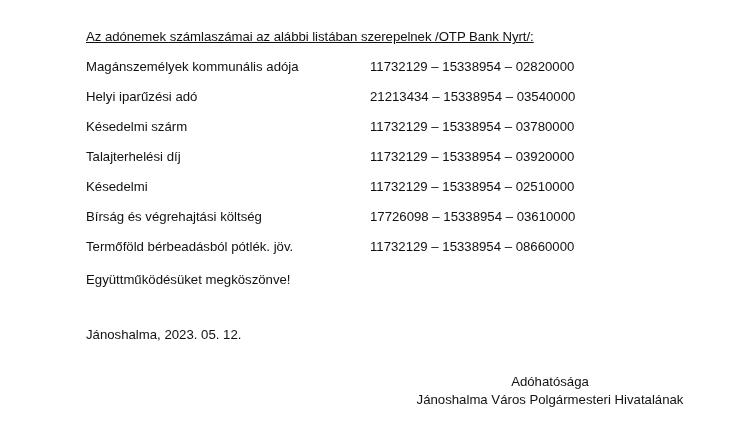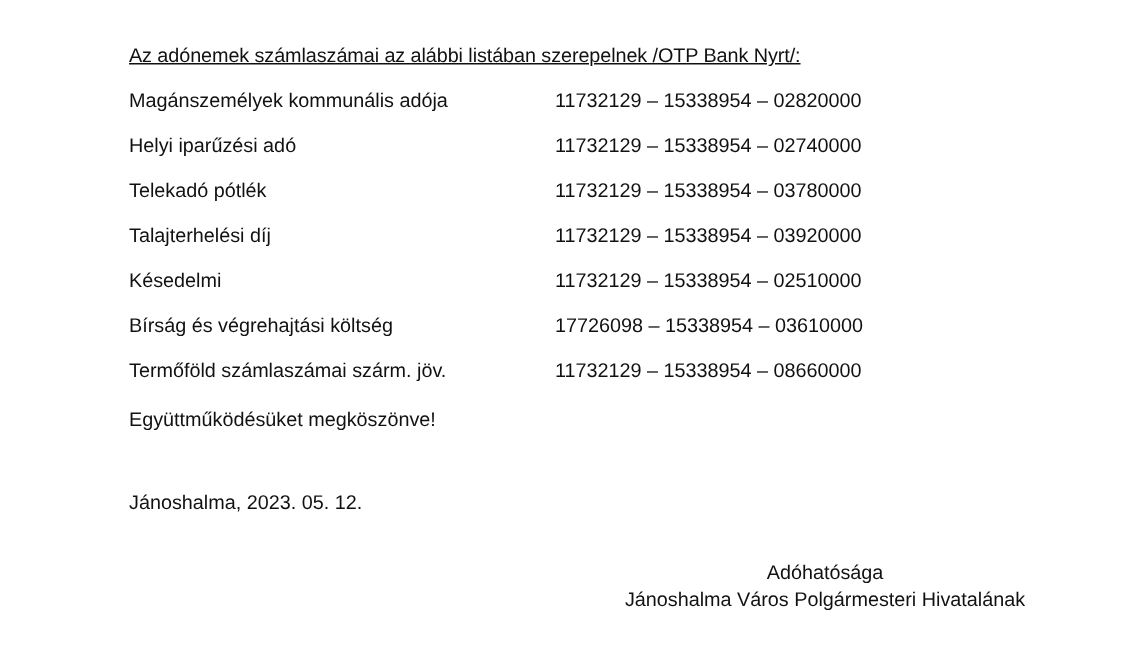--- a/index.html
+++ b/index.html
@@ -62,40 +62,40 @@
 <div>
 
   <div class="heading">Az adónemek számlaszámai az alábbi listában szerepelnek /OTP Bank Nyrt/:</div>
 
   <div class="acct-row" style="top:59px;">
     <span class="acct-name">Magánszemélyek kommunális adója</span>
     <span class="acct-number">11732129 – 15338954 – 02820000</span>
   </div>
   <div class="acct-row" style="top:89px;">
     <span class="acct-name">Helyi iparűzési adó</span>
-    <span class="acct-number">11732129 – 15338954 – 02740000</span>
+    <span class="acct-number">21213434 – 15338954 – 03540000</span>
   </div>
   <div class="acct-row" style="top:119px;">
-    <span class="acct-name">Telekadó pótlék</span>
+    <span class="acct-name">Késedelmi szárm</span>
     <span class="acct-number">11732129 – 15338954 – 03780000</span>
   </div>
   <div class="acct-row" style="top:149px;">
     <span class="acct-name">Talajterhelési díj</span>
     <span class="acct-number">11732129 – 15338954 – 03920000</span>
   </div>
   <div class="acct-row" style="top:179px;">
     <span class="acct-name">Késedelmi</span>
     <span class="acct-number">11732129 – 15338954 – 02510000</span>
   </div>
   <div class="acct-row" style="top:209px;">
     <span class="acct-name">Bírság és végrehajtási költség</span>
     <span class="acct-number">17726098 – 15338954 – 03610000</span>
   </div>
   <div class="acct-row" style="top:239px;">
-    <span class="acct-name">Termőföld számlaszámai szárm. jöv.</span>
+    <span class="acct-name">Termőföld bérbeadásból pótlék. jöv.</span>
     <span class="acct-number">11732129 – 15338954 – 08660000</span>
   </div>
 
   <div class="para" style="top:272px;">Együttműködésüket megköszönve!</div>
   <div class="para" style="top:327px;">Jánoshalma, 2023. 05. 12.</div>
 
   <div class="signature">
     <div>Adóhatósága</div>
     <div>Jánoshalma Város Polgármesteri Hivatalának</div>
   </div>

